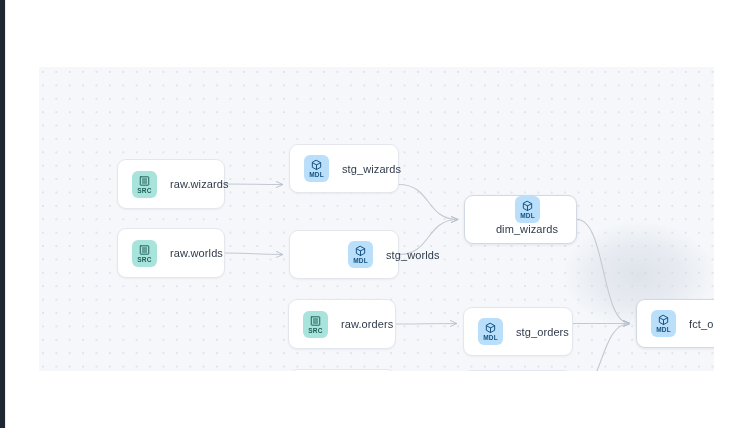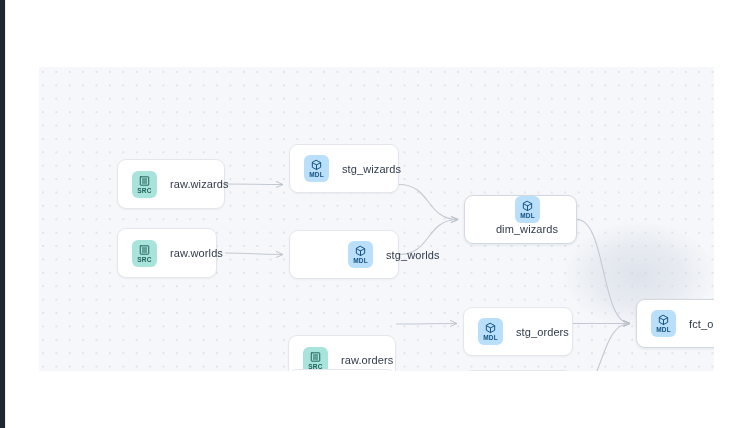--- a/index.html
+++ b/index.html
@@ -123,35 +123,35 @@
                 <path d="M2.2 2.2 h9.6 a0.6 0.6 0 0 1 0.6 0.6 v9.4 a0.6 0.6 0 0 1 -0.6 0.6 h-9.6 a0.6 0.6 0 0 1 -0.6 -0.6 v-9.4 a0.6 0.6 0 0 1 0.6 -0.6 z"></path>
                 <path d="M4.3 5.0 h5.4"></path>
                 <path d="M4.3 7.5 h5.4"></path>
                 <path d="M4.3 10.0 h5.4"></path>
               </svg>
             </span>
             <span class="btxt">SRC</span>
           </div>
           <div class="node-label">raw.wizards</div>
         </div>
-        <div class="node" style="left: 78px; top: 161px; width: 100px; height: 50px;">
+        <div class="node" style="left: 78px; top: 161px; width: 108px; height: 50px;">
           <div class="badge src">
             <span>
               <svg width="11" height="12" viewBox="0 0 14 15" fill="none" stroke-width="1.25" stroke-linecap="round" stroke-linejoin="round">
                 <path d="M2.2 2.2 h9.6 a0.6 0.6 0 0 1 0.6 0.6 v9.4 a0.6 0.6 0 0 1 -0.6 0.6 h-9.6 a0.6 0.6 0 0 1 -0.6 -0.6 v-9.4 a0.6 0.6 0 0 1 0.6 -0.6 z"></path>
                 <path d="M4.3 5.0 h5.4"></path>
                 <path d="M4.3 7.5 h5.4"></path>
                 <path d="M4.3 10.0 h5.4"></path>
               </svg>
             </span>
             <span class="btxt">SRC</span>
           </div>
           <div class="node-label">raw.worlds</div>
         </div>
-        <div class="node" style="left: 249px; top: 232px; width: 108px; height: 50px; margin-top: 36px;">
+        <div class="node" style="left: 249px; top: 232px; width: 108px; height: 50px;">
           <div class="badge src">
             <span>
               <svg width="11" height="12" viewBox="0 0 14 15" fill="none" stroke-width="1.25" stroke-linecap="round" stroke-linejoin="round">
                 <path d="M2.2 2.2 h9.6 a0.6 0.6 0 0 1 0.6 0.6 v9.4 a0.6 0.6 0 0 1 -0.6 0.6 h-9.6 a0.6 0.6 0 0 1 -0.6 -0.6 v-9.4 a0.6 0.6 0 0 1 0.6 -0.6 z"></path>
                 <path d="M4.3 5.0 h5.4"></path>
                 <path d="M4.3 7.5 h5.4"></path>
                 <path d="M4.3 10.0 h5.4"></path>
               </svg>
             </span>
             <span class="btxt">SRC</span>

